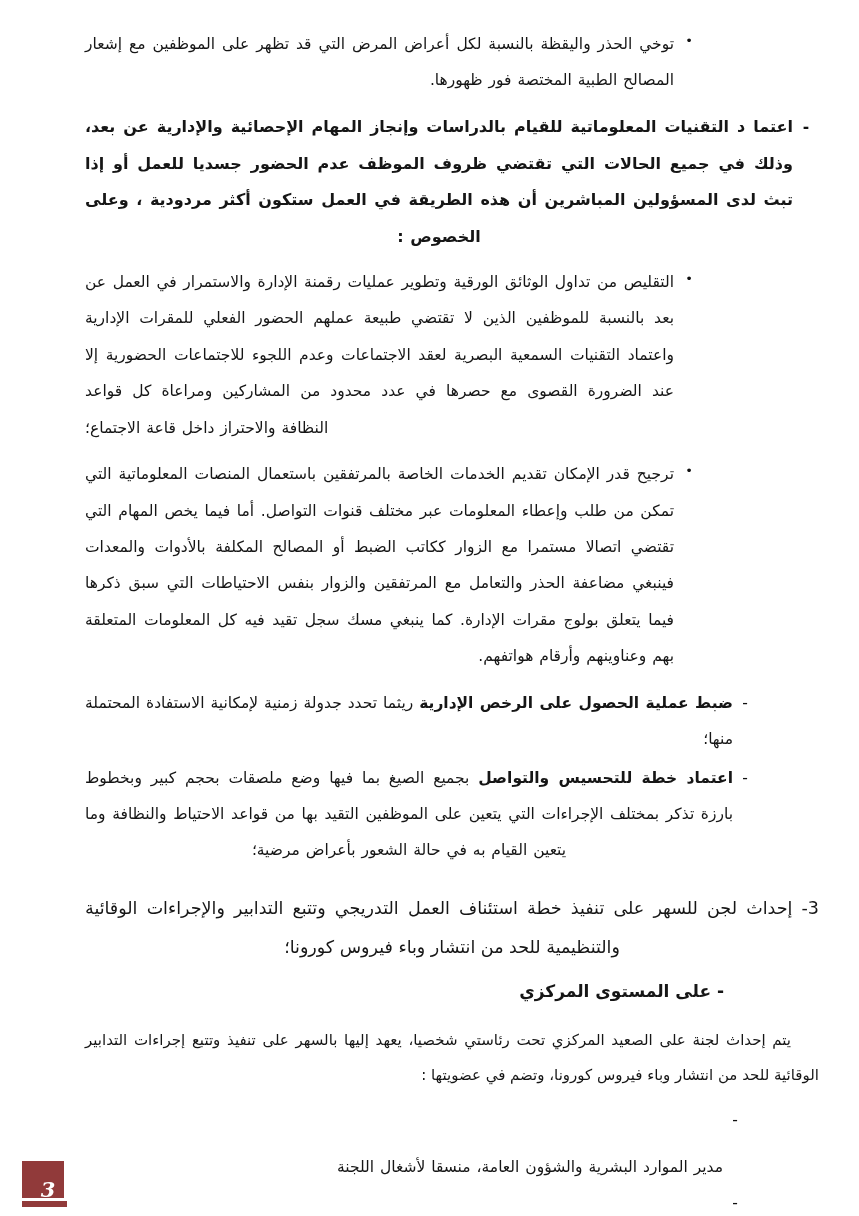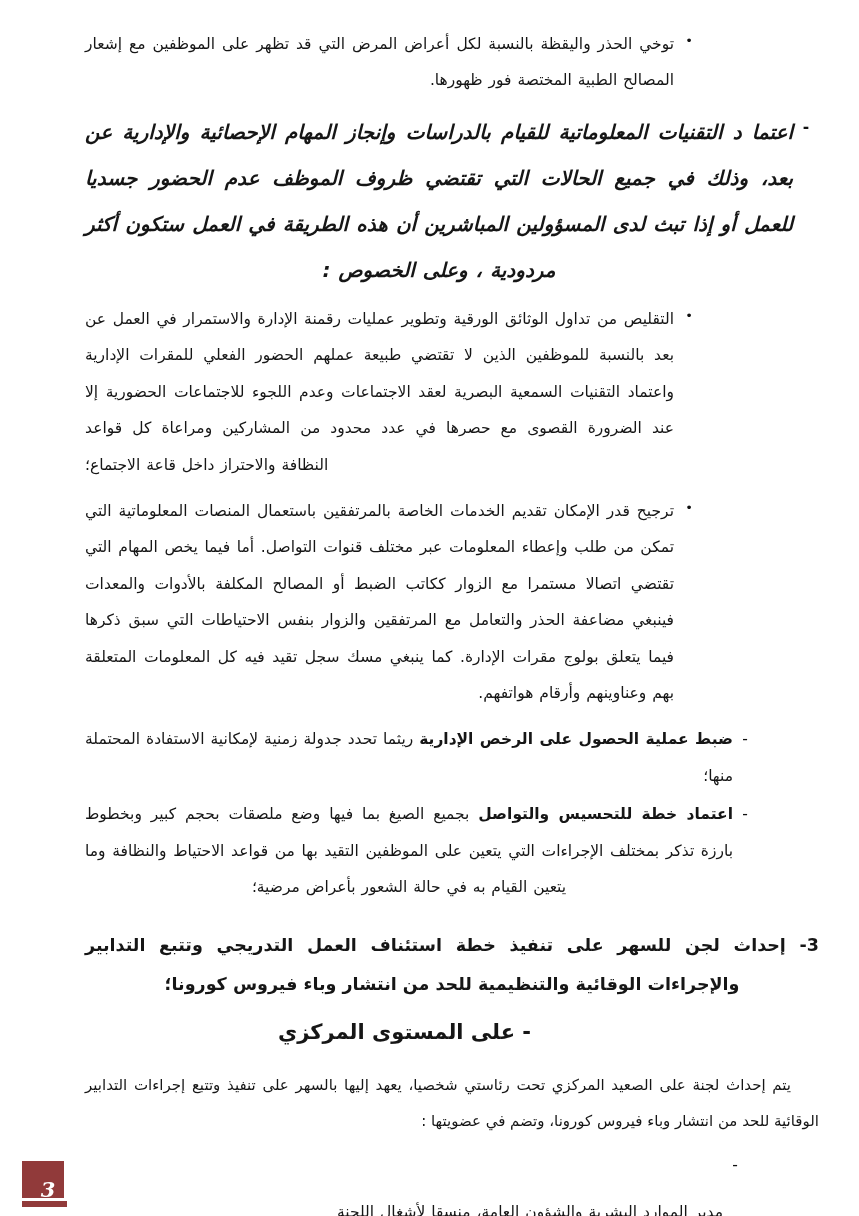--- a/index.html
+++ b/index.html
@@ -45,38 +45,38 @@
   .dash-l1           { padding-right: 0;     margin-bottom: 8px; }
   .dash-l1 .marker   { width: 26px; }
   .dash-l2           { padding-right: 62px;  margin-bottom: 2px; }
   .dash-l2 .marker   { width: 24px; }
   .member-row        { padding-right: 72px;  margin-bottom: 0; }
   .member-row .marker{ width: 24px; }
   .member-row .txt   { line-height: 2.3; text-align: right; margin-top: 48px; }
 
   .bold, .b { font-weight: bold; }
 
-  .dash-l1.bold .txt { font-size: 20px; line-height: 2.3; font-style: italic; }
+  .dash-l1.bold .txt { font-size: 16px; line-height: 2.3; }
 
   .gap-after-services { margin-bottom: 10px; }
   .gap-after-comm     { margin-bottom: 20px; }
 
   .heading {
     font-size: 17.5px;
-    font-weight: bold;
+    font-weight: normal;
     line-height: 2.25;
     text-align: justify;
     text-align-last: center;
     margin-bottom: 6px;
   }
   .subheading {
-    font-size: 21px;
+    font-size: 17px;
     font-weight: bold;
     line-height: 2.1;
-    text-align: center;
+    text-align: right;
     margin-right: 95px;
     margin-bottom: 14px;
   }
   .para {
     font-size: 15px;
     line-height: 2.35;
     text-align: justify;
     text-indent: 28px;
     margin-bottom: 8px;
   }

